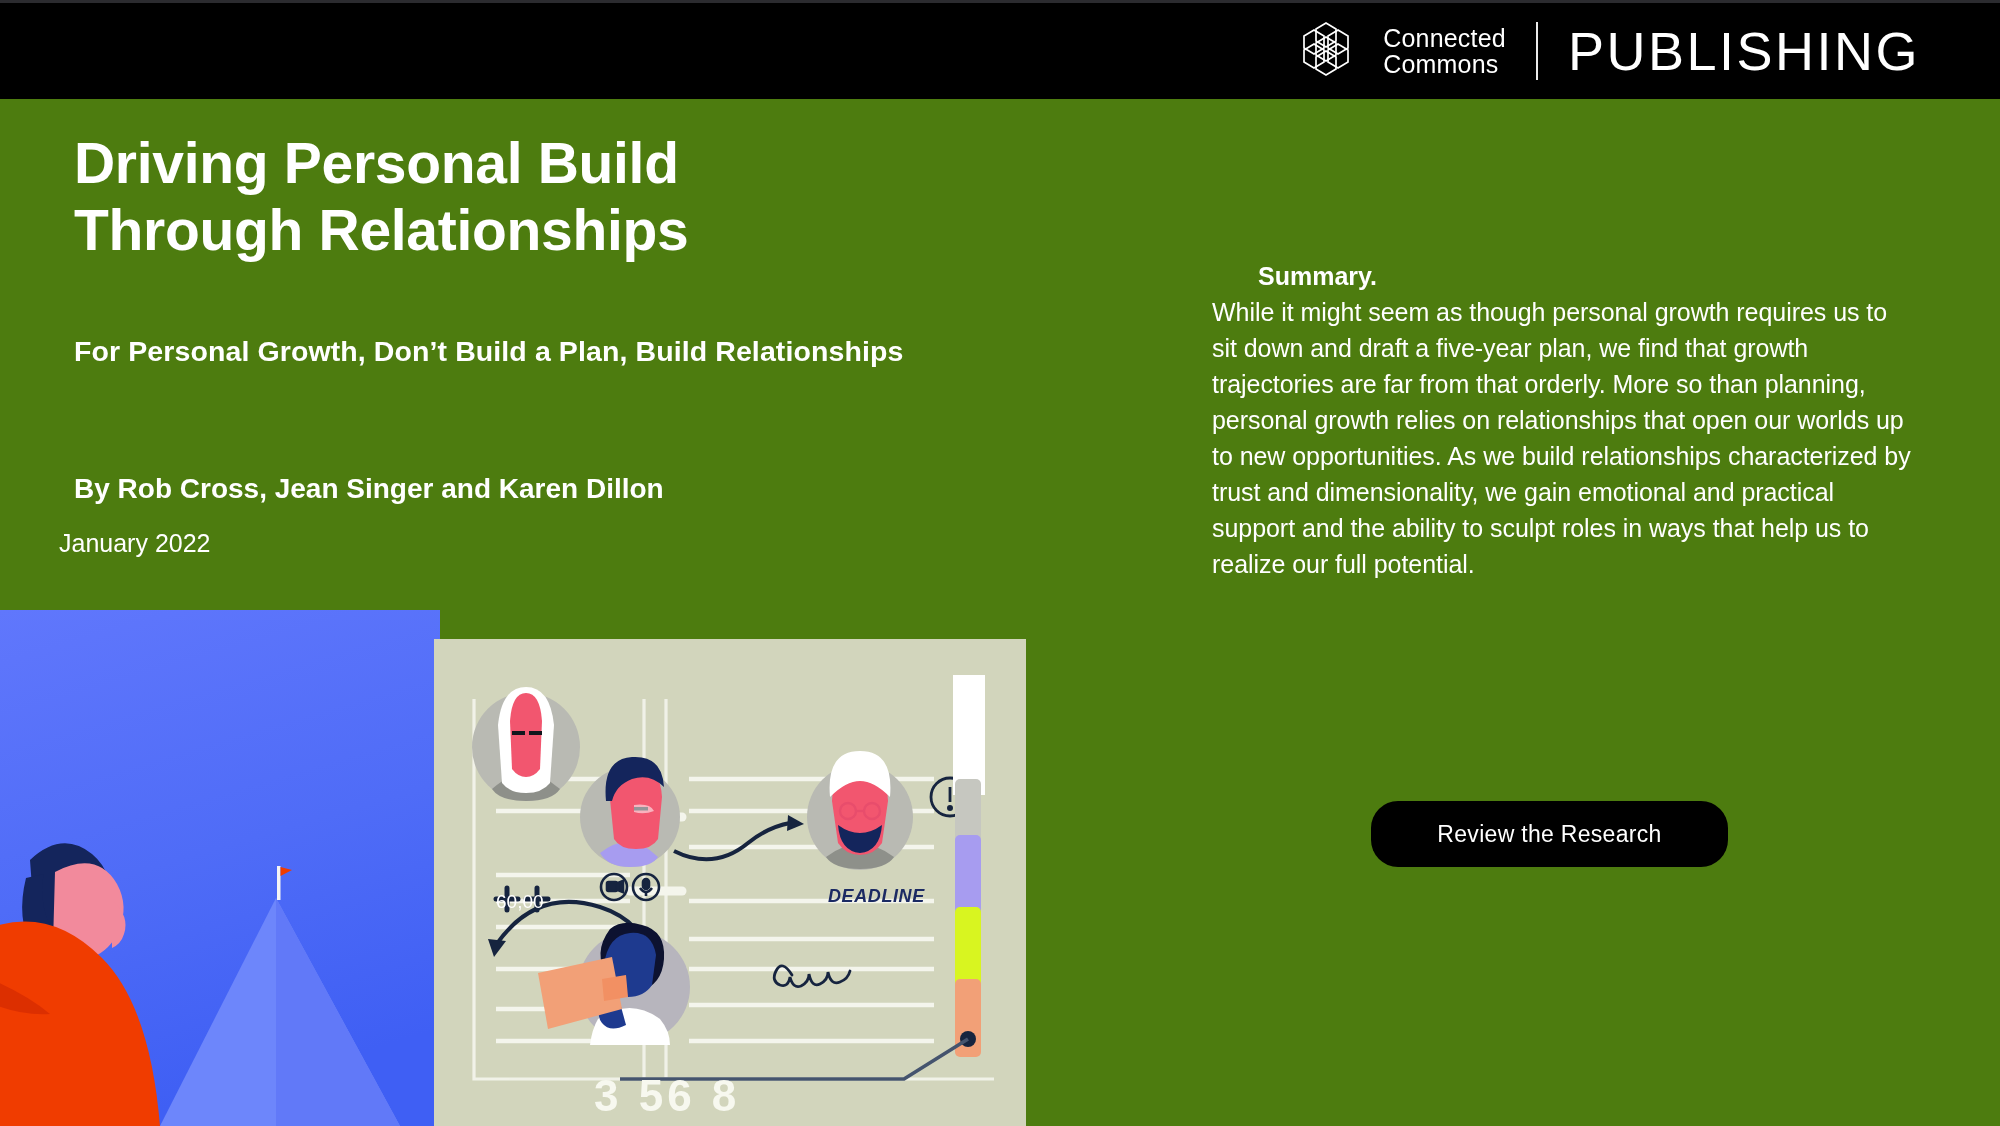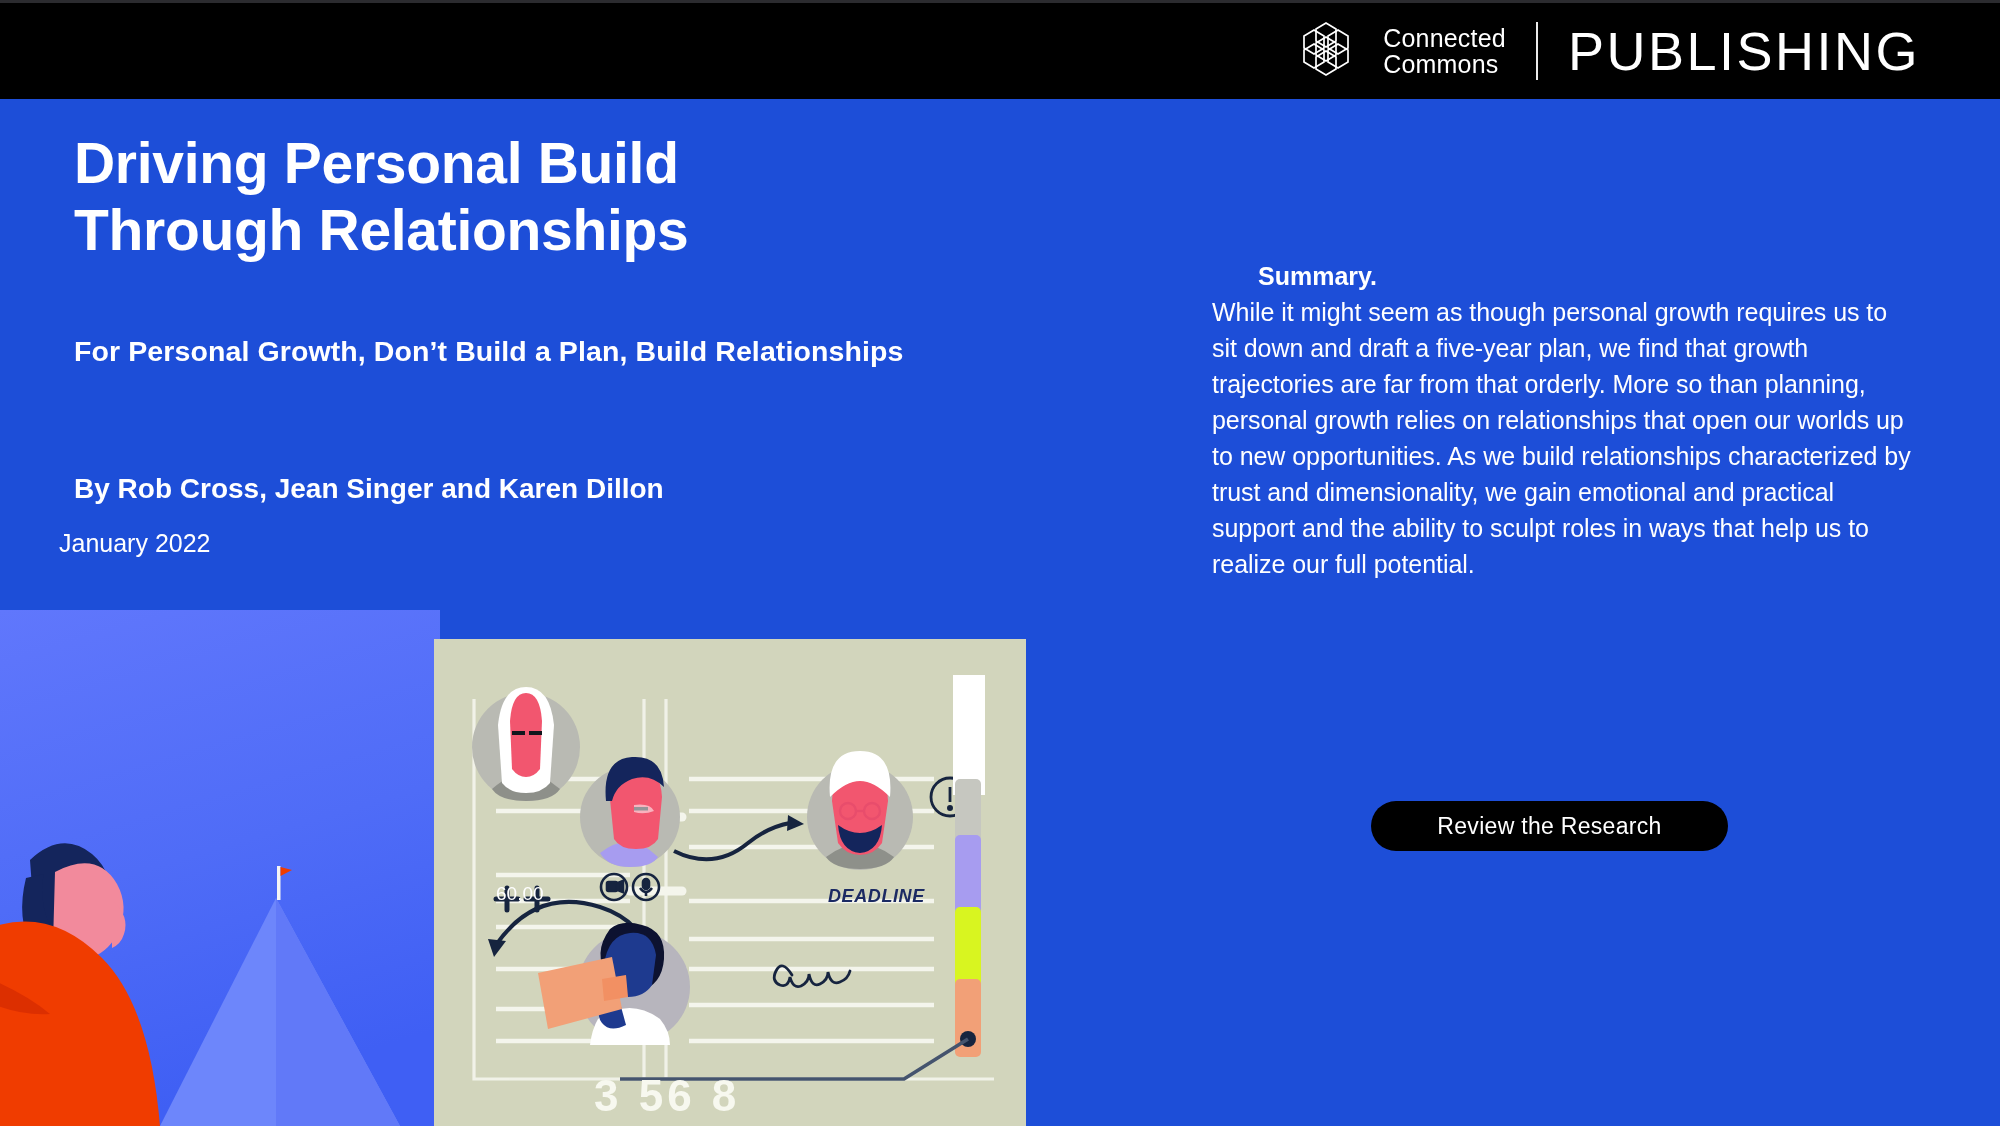--- a/index.html
+++ b/index.html
@@ -5,21 +5,21 @@
 <style>
   * { margin:0; padding:0; box-sizing:border-box; }
   html,body{ width:2000px; height:1126px; overflow:hidden; }
   body{
     font-family:"Liberation Sans", sans-serif;
     background:#6077fc;
   }
   #page{
     position:relative;
     width:2000px; height:1126px;
-    background:#1d4ed8;
+    background:#4d7c0f;
     overflow:hidden;
     padding-left:48px;
   }
 
   
   .topbar{
     position:absolute; left:0; top:0; width:2000px; height:99px;
     background:#000;
     border-top:3px solid #2b2b2f;
     display:flex; align-items:center; justify-content:flex-end;
@@ -69,21 +69,21 @@
   .sum-wrap{ position:absolute; left:1212px; top:258px; width:700px; }
   .sum-label{
     color:#fff; font-size:25px; font-weight:700; line-height:1.44;margin-left:46px;
   }
   .sum-body{
     color:#fff; font-size:25px; font-weight:400; line-height:1.44;
     letter-spacing:-.05px;
   }
   .cta{
     position:absolute; left:1371px; top:801px;
-    width:357px; height:50px; border-radius:27px;
+    width:357px; height:66px; border-radius:27px;
     background:#000; color:#fff; border:none; cursor:pointer;
     font-family:"Liberation Sans", sans-serif;
     font-size:23px; font-weight:400; letter-spacing:.3px;
   }
 
   
   .scene{
     position:absolute; left:0; top:610px; width:440px; height:516px;
     overflow:hidden;
   }
@@ -303,20 +303,20 @@
       </g>
 
       <g stroke="#16243f" stroke-width="5" stroke-linecap="round">
         <line x1="62" y1="260" x2="84" y2="260"></line>
           <line x1="73" y1="249" x2="73" y2="271"></line>
         <line x1="92" y1="260" x2="114" y2="260"></line>
           <line x1="103" y1="249" x2="103" y2="271"></line>
       </g>
     </svg>
 
-    <div style="position:absolute;left:62px;top:244px;color:#fff;font-size:19px;font-family:'Liberation Sans',sans-serif;">60,00</div>
+    <div style="position:absolute;left:62px;top:252px;color:#fff;font-size:19px;font-family:'Liberation Sans',sans-serif;">60,00</div>
 
     <div style="position:absolute;left:394px;top:247px;color:#1b2a63;font-size:18px;font-weight:700;font-style:italic;letter-spacing:.6px;">DEADLINE</div>
 
     <div style="position:absolute;left:160px;top:432px;color:#f7f8ef;font-size:44px;font-weight:700;letter-spacing:4px;">3  56   8</div>
   </div>
 
 </div>
 
 </body></html>

